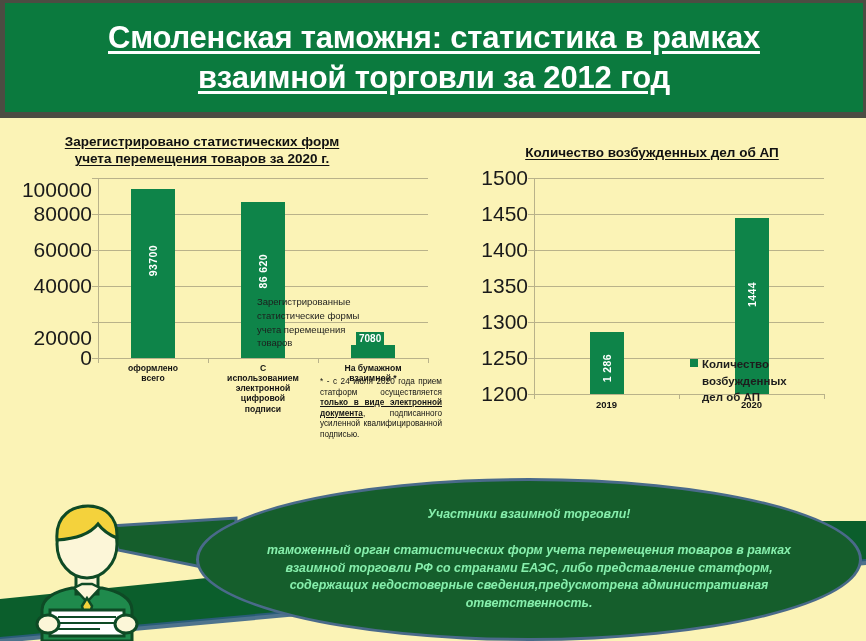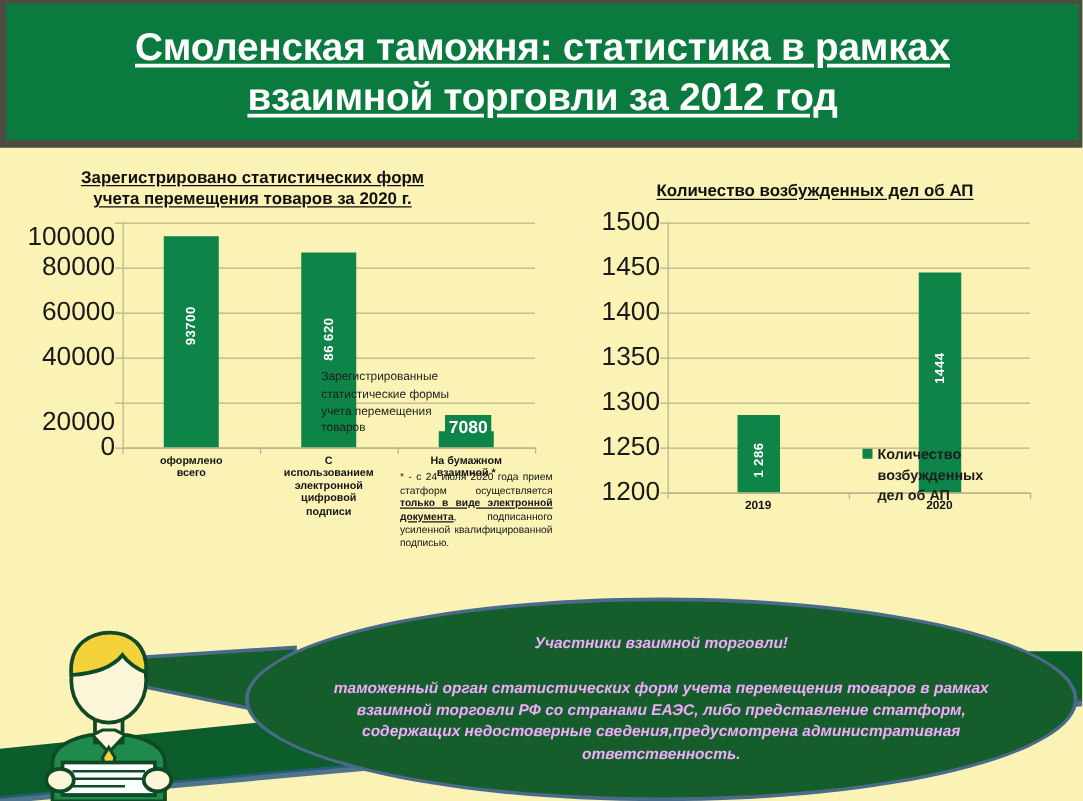--- a/index.html
+++ b/index.html
@@ -103,21 +103,21 @@
   .bubble{
     position:absolute;left:196px;top:478px;width:666px;height:163px;
     background:#155E2C;
     border:3px solid #4A6A8A;
     border-radius:50% / 50%;
     box-sizing:border-box;
     display:flex;align-items:center;justify-content:center;
     z-index:3;
   }
   .bubble-text{
-    color:#f0abfc;
+    color:#86efac;
     font-style:italic;font-weight:bold;
     font-size:12.4px;line-height:1.45;
     text-align:center;
     padding:0 42px;
     font-family:"Liberation Sans", sans-serif;
   }
   .bubble-tail{
     position:absolute;left:108px;top:512px;width:130px;height:66px;z-index:2;
   }
 
@@ -168,21 +168,21 @@
           <div class="axisline" style="left: 0px; top: 0px; width: 1px; height: 180px;"></div>
           <div class="bar" style="left: 33px; top: 11.34px; width: 44px; height: 168.66px; background: rgb(14, 132, 73);"></div>
           <div class="bar-label" style="left: 49px; top: 66.9978px; font-size: 10.5px;">93700</div>
           <div class="cat-label" style="left: 0px; top: 185px; width: 110px; font-size: 8.6px;"><span>оформлено</span><br><span>всего</span></div>
           <div class="axisline" style="left: 0px; top: 180px; width: 1px; height: 5px;"></div>
           <div class="bar" style="left: 143px; top: 24.084px; width: 44px; height: 155.916px; background: rgb(14, 132, 73);"></div>
           <div class="bar-label" style="left: 159px; top: 75.5363px; font-size: 10.5px;">86 620</div>
           <div class="cat-label" style="left: 110px; top: 185px; width: 110px; font-size: 8.6px;"><span>С</span><br><span>использованием</span><br><span>электронной</span><br><span>цифровой</span><br><span>подписи</span></div>
           <div class="axisline" style="left: 110px; top: 180px; width: 1px; height: 5px;"></div>
           <div class="bar" style="left: 253px; top: 167.256px; width: 44px; height: 12.744px; background: rgb(14, 132, 73);"></div>
-          <div class="bar-label-out" style="left: 258px; top: 154.256px; font-size: 14px;">7080</div>
+          <div class="bar-label-out" style="left: 258px; top: 154.256px; font-size: 10px;">7080</div>
           <div class="cat-label" style="left: 220px; top: 185px; width: 110px; font-size: 8.6px;"><span>На бумажном</span><br><span>взаимной *</span></div>
           <div class="axisline" style="left: 220px; top: 180px; width: 1px; height: 5px;"></div>
           <div class="axisline" style="left: 330px; top: 180px; width: 1px; height: 5px;"></div>
           <div class="axisline" style="left: 0px; top: 180px; width: 330px; height: 1px;"></div>
         </div>
       </div>
 
     <div class="legend" id="left-legend" style="left:245px;top:161px;width:125px;font-size:9.5px;">
       <div class="legend-row">
         <span class="legend-swatch"></span>

